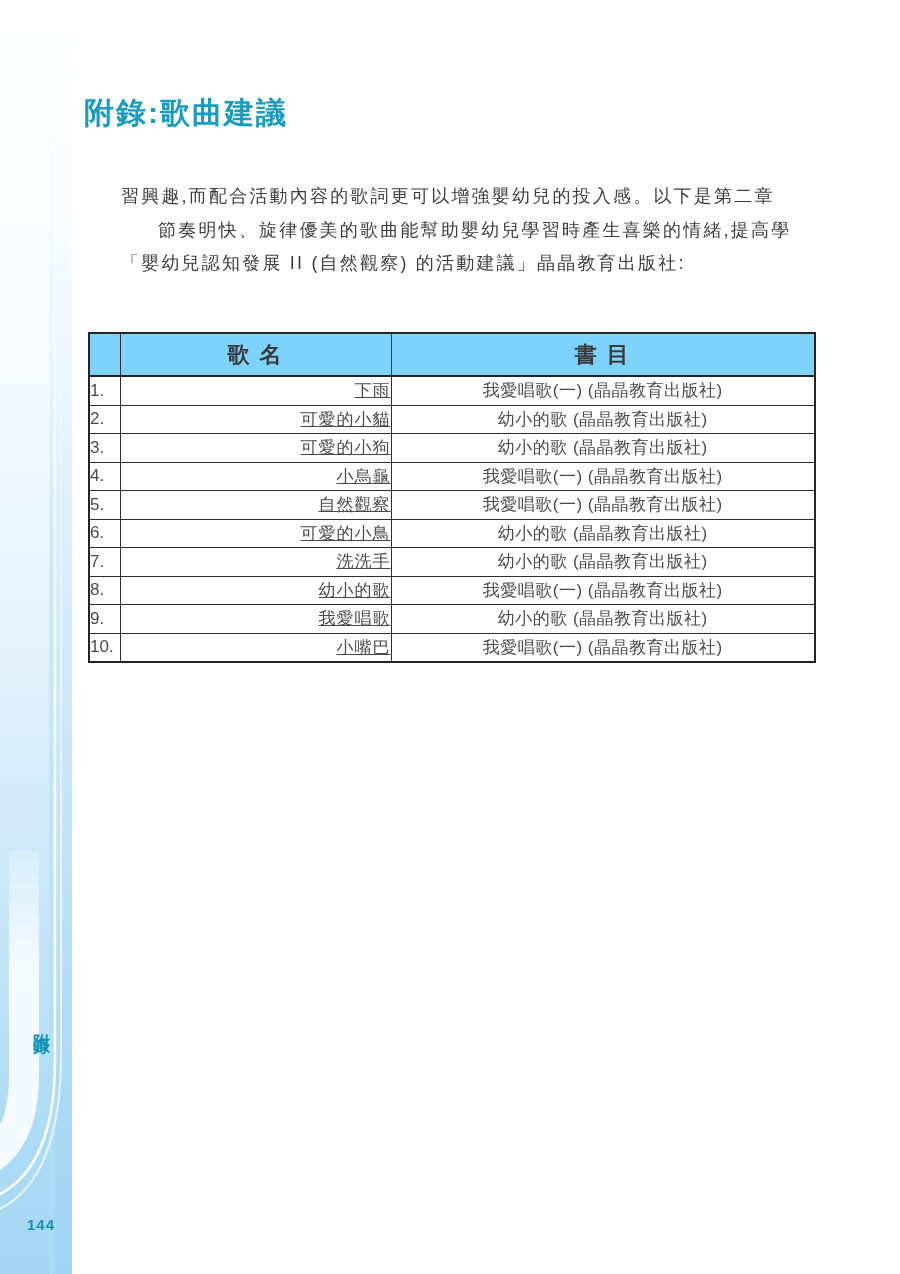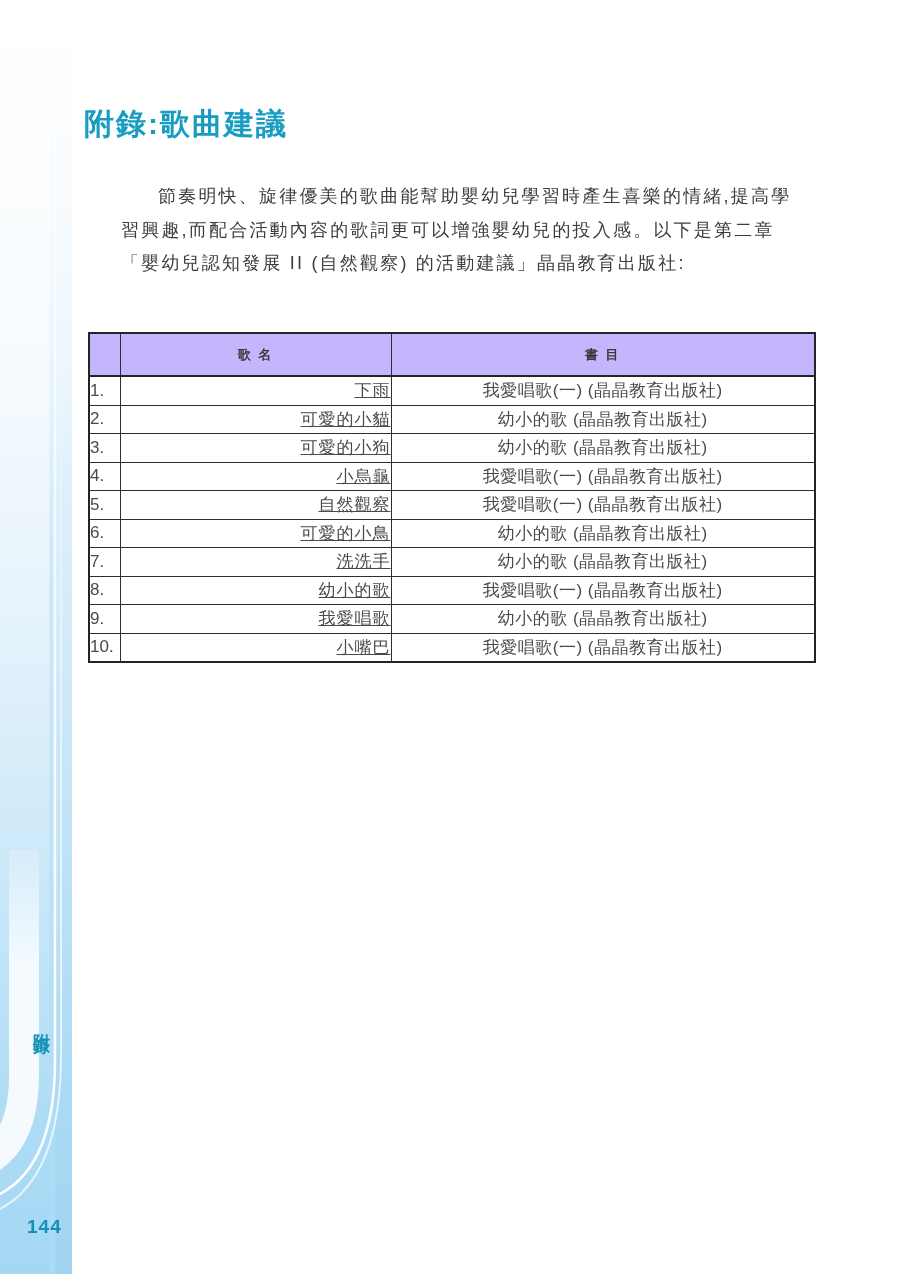--- a/index.html
+++ b/index.html
@@ -13,27 +13,27 @@
   .sidebar { position:absolute; left:0; top:0; width:72px; height:1274px; }
   .sidebar svg { display:block; }
   .side-label {
     position:absolute; left:30px; top:1019px;
     writing-mode:vertical-rl; text-orientation:upright;
     font-size:17px; font-weight:700; letter-spacing:4px;
     color:#1792B8;
   }
   .page-number {
     position:absolute; left:27px; top:1216px;
-    font-size:19px; font-weight:700; letter-spacing:1px;
+    font-size:15px; font-weight:700; letter-spacing:1px;
     color:#1390B8;
   }
 
   
   .title {
-    position:absolute; left:84px; top:84px;
+    position:absolute; left:84px; top:73px;
     font-size:30px; font-weight:700; letter-spacing:2px;
     color:#189CC0;
   }
 
   
   .intro { position:absolute; left:121px; top:180px; width:710px; }
   .intro .line {
     font-size:18px; line-height:33.5px; letter-spacing:2.2px;
     color:#3d3d3d; white-space:nowrap;
   }
@@ -42,22 +42,22 @@
   
   .songs-table {
     position:absolute; left:88px; top:332px; width:726px;
     border-collapse:collapse; table-layout:fixed;
     border:2.5px solid #242424;
   }
   .songs-table th, .songs-table td {
     border:1.5px solid #2e2e2e; overflow:hidden;
   }
   .songs-table thead th {
-    height:39px; background:#c4b5fd;
-    font-size:13px; font-weight:700; color:#3a3a3a;
+    height:39px; background:#7dd3fc;
+    font-size:22px; font-weight:700; color:#3a3a3a;
     letter-spacing:2px; text-align:center;
   }
   .songs-table thead { border-bottom:2.5px solid #242424; }
   .songs-table tbody td { height:27.5px; font-size:17px; color:#4a4a4a; padding:0; }
   td.cell-num  { text-align:left; padding-left:4px;  font-size:15.5px; color:#555; }
   td.cell-song { text-align:right; padding-left:9px;  letter-spacing:1px;text-decoration:underline; }
   td.cell-book { text-align:center; letter-spacing:0.5px;margin-left:12px; }
 </style>
 </head>
 <body>
@@ -103,22 +103,22 @@
       <path d="M 61 300 L 61 1055 Q 61 1220 -50 1220" fill="none" stroke="url(#lineFade)" stroke-width="2" opacity="0.7"></path>
       <path d="M 24 850 L 24 1075 Q 24 1170 -56 1170" fill="none" stroke="url(#jbandFade)" stroke-width="30"></path>
     </svg>
     <div class="side-label">附錄</div>
     <div class="page-number">144</div>
   </aside>
 
   <h1 class="title">附錄:歌曲建議</h1>
 
   <div class="intro">
+    <div class="line">習興趣,而配合活動內容的歌詞更可以增強嬰幼兒的投入感。以下是第二章</div>
     <div class="line indent">節奏明快、旋律優美的歌曲能幫助嬰幼兒學習時產生喜樂的情緒,提高學</div>
-    <div class="line">習興趣,而配合活動內容的歌詞更可以增強嬰幼兒的投入感。以下是第二章</div>
     <div class="line">「嬰幼兒認知發展 II (自然觀察) 的活動建議」晶晶教育出版社:</div>
   </div>
 
   <table class="songs-table">
     <colgroup>
       <col style="width:31px">
       <col style="width:271px">
       <col style="width:424px">
     </colgroup>
     <thead>

